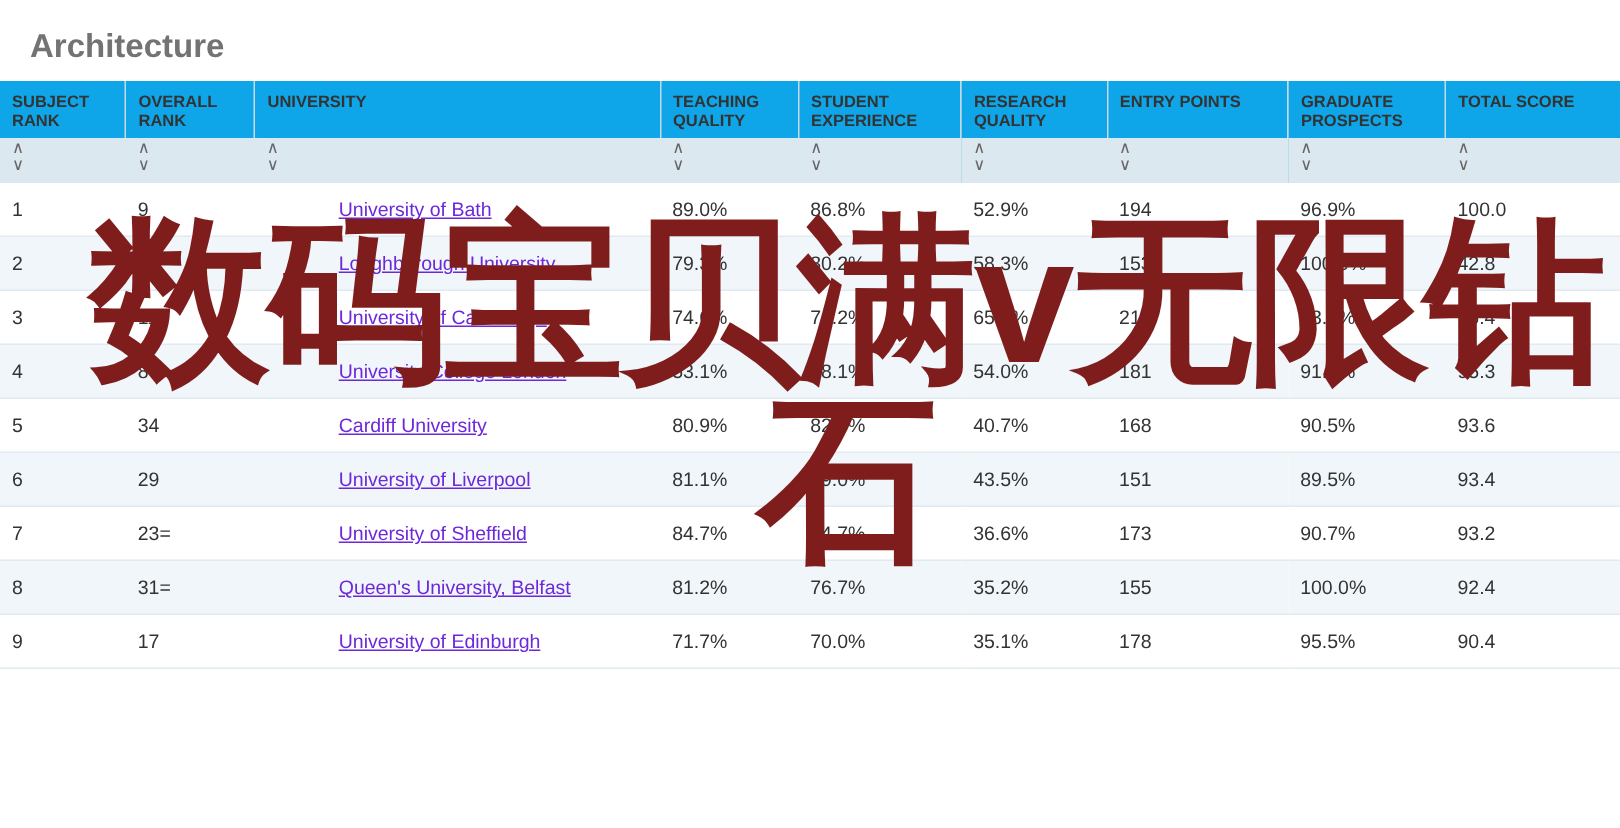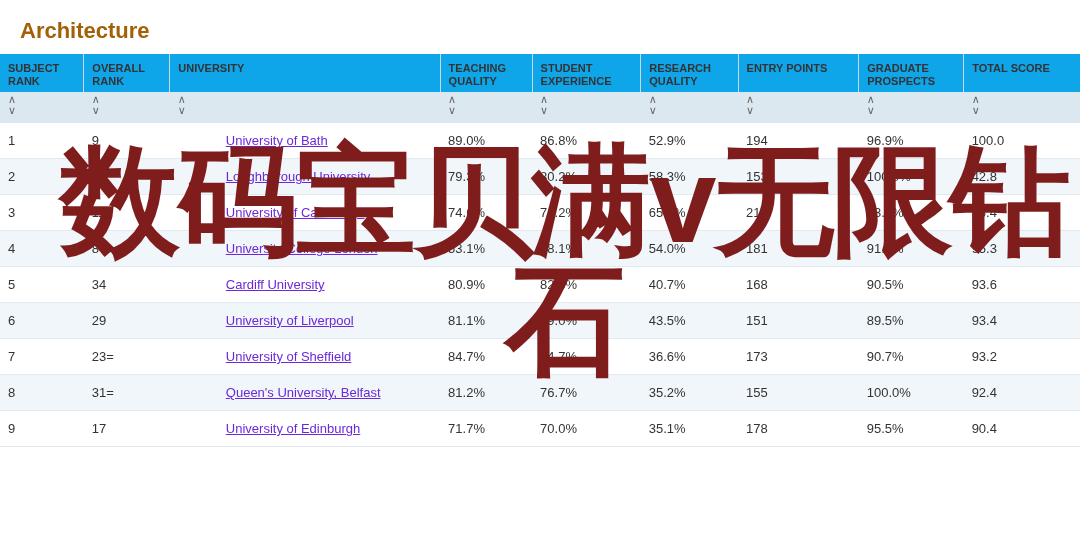--- a/index.html
+++ b/index.html
@@ -7,21 +7,21 @@
       font-family: Arial, sans-serif;
       background: #fff;
       width: 1080px;
       min-height: 552px;
       overflow: hidden;
       position: relative;
     }
     .page-title {
       font-size: 22px;
       font-weight: bold;
-      color: #a16207;
+      color: #737373;
       padding: 18px 20px 10px 20px;
     }
     table {
       width: 100%;
       border-collapse: collapse;
       font-size: 13px;
     }
     thead tr {
       background: #0ea5e9;
     }

